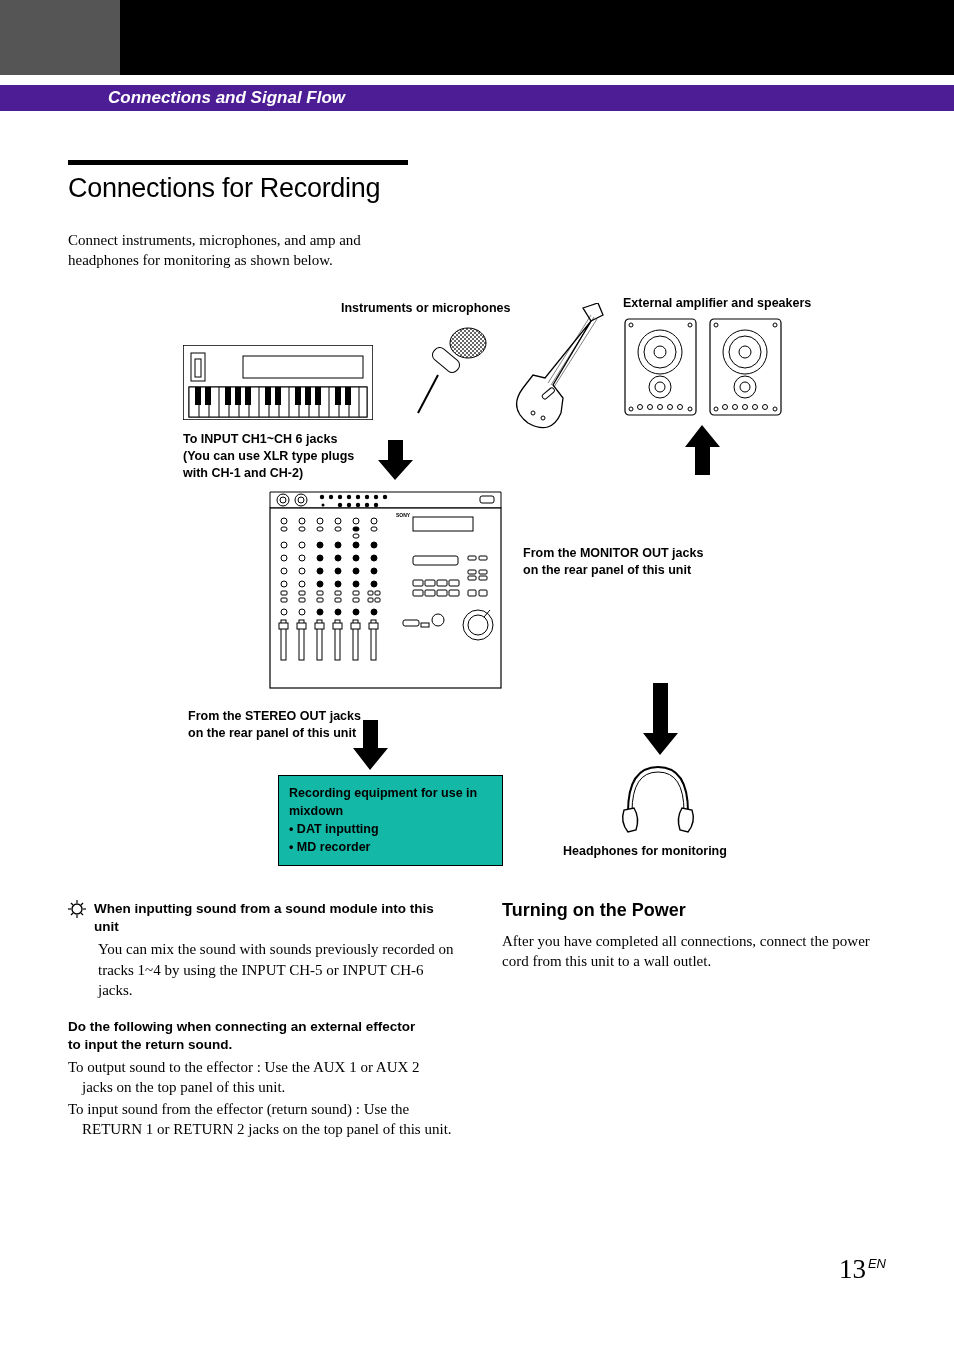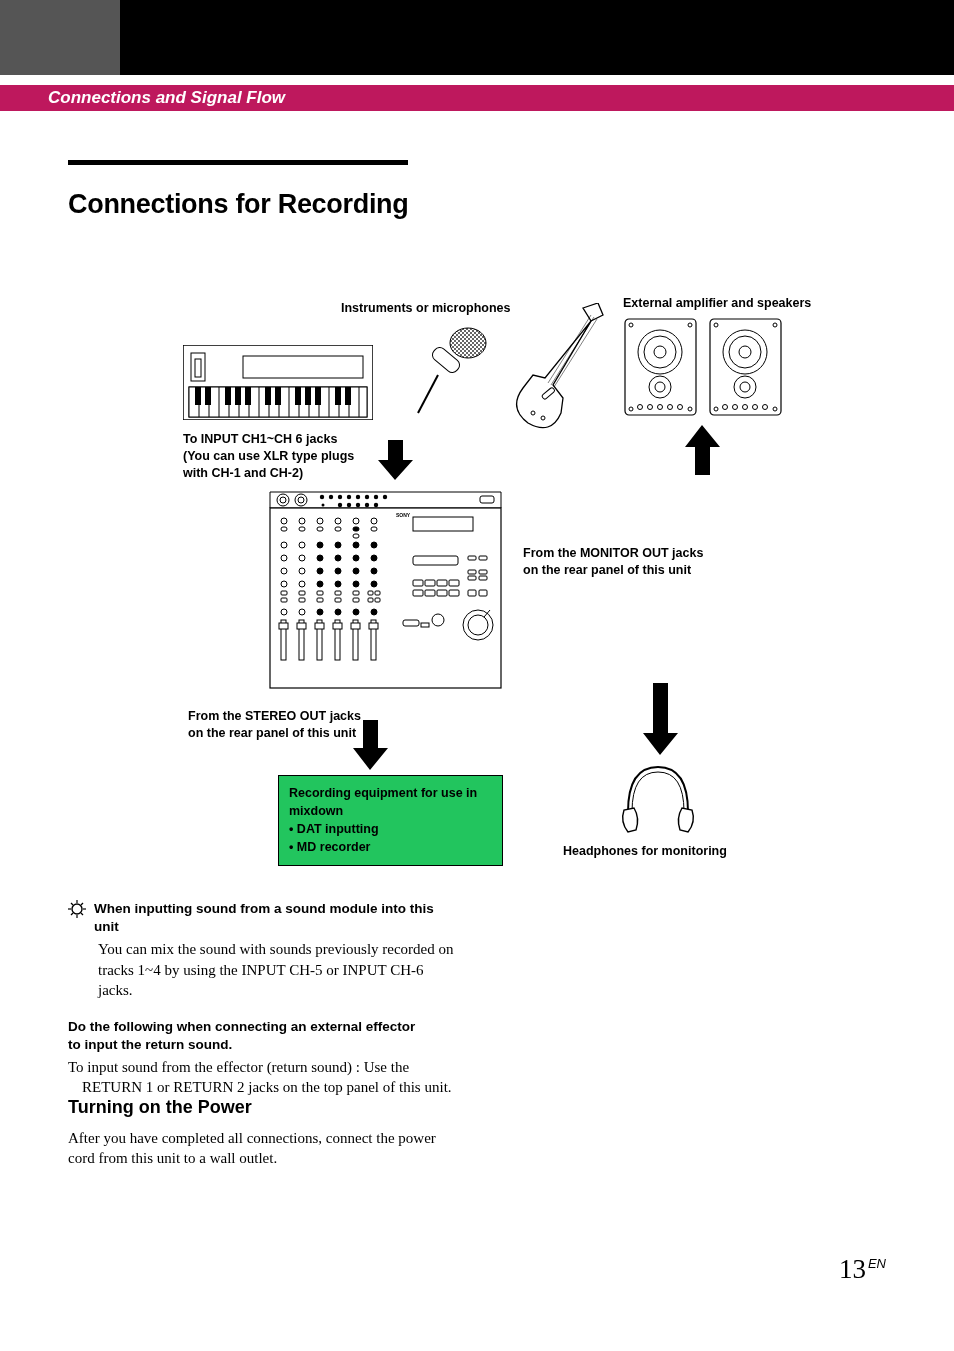--- a/index.html
+++ b/index.html
@@ -21,44 +21,44 @@
     top: 0; left: 0;
     width: 120px; height: 75px;
     background: #555;
   }
   .section-bar {
     position: absolute;
     top: 85px;
     left: 0;
     width: 954px;
     height: 26px;
-    background: #be185d;
+    background: #4c1d95;
     color: #fff;
     font-family: Arial, Helvetica, sans-serif;
     font-weight: bold;
     font-style: italic;
     font-size: 17px;
-    padding-left: 48px;
+    padding-left: 108px;
     line-height: 26px;
   }
   .content {
     position: absolute;
     left: 68px;
     top: 160px;
     width: 820px;
   }
   .title-rule {
     border-top: 5px solid #000;
     width: 340px;
   }
   .page-title {
     font-family: Arial, Helvetica, sans-serif;
-    font-weight: 700;
+    font-weight: 400;
     font-size: 27px;
-    margin-top: 24px;
+    margin-top: 8px;
     letter-spacing: -0.3px;
   }
   .intro {
     font-size: 15px;
     margin-top: 26px;
     line-height: 1.35;
     width: 360px;
   }
   
   .diagram {
@@ -82,30 +82,30 @@
     position: absolute;
   }
   .eq-box {
     position: absolute;
     border: 1px solid #000;
     padding: 8px 10px;
     font-family: Arial, Helvetica, sans-serif;
     font-weight: bold;
     font-size: 12.5px;
     line-height: 1.45;
-    background: #22c55e;
+    background: #14b8a6;
   }
   
   .lower {
     position: absolute;
     top: 740px;
     left: 0;
     width: 820px;
     display: flex;
-    flex-direction: column;
+    gap: 48px;
   }
   .col {
     width: 386px;
   }
   .tip-icon {
     display: inline-block;
     vertical-align: top;
     margin-right: 2px;
   }
   .tip-head {
@@ -160,20 +160,21 @@
 <div class="top-black-bar"></div>
 <div class="top-grey-box"></div>
 
 <div class="section-bar">
   <span>Connections and Signal Flow</span>
 </div>
 
 <div class="content">
   <div class="title-rule"></div>
   <h1 class="page-title">Connections for Recording</h1>
+  <p class="intro">Connect instruments, microphones, and amp and headphones for monitoring as shown below.</p>
 
   <div class="diagram">
 
     <div class="lbl" style="left:218px; top:5px;">Instruments or microphones</div>
     <div class="lbl" style="left:500px; top:0px;">External amplifier and speakers</div>
 
     <svg class="illus" style="left:60px; top:50px;" width="190" height="75" viewBox="0 0 190 75">
       <rect x="0" y="0" width="190" height="75" fill="#fff" stroke="#000" stroke-width="1.5"></rect>
       <rect x="8" y="8" width="14" height="28" fill="#fff" stroke="#000"></rect>
       <rect x="12" y="14" width="6" height="18" fill="#fff" stroke="#000"></rect>
@@ -484,20 +485,21 @@
           <span>When inputting sound from a sound module into this</span><br>
           <span>unit</span>
         </div>
       </div>
       <div class="body-serif tip-indent" style="margin-top:3px;">You can mix the sound with sounds previously recorded on tracks 1~4 by using the INPUT CH-5 or INPUT CH-6 jacks.</div>
 
       <div class="para-head">
         <span>Do the following when connecting an external effector</span><br>
         <span>to input the return sound.</span>
       </div>
+      <p class="body-serif hang">To output sound to the effector : Use the AUX 1 or AUX 2 jacks on the top panel of this unit.</p>
       <p class="body-serif hang">To input sound from the effector (return sound) : Use the RETURN 1 or RETURN 2 jacks on the top panel of this unit.</p>
     </div>
 
     <div class="col">
       <div class="subhead">Turning on the Power</div>
       <p class="body-serif">After you have completed all connections, connect the power cord from this unit to a wall outlet.</p>
     </div>
 
   </div>
 

